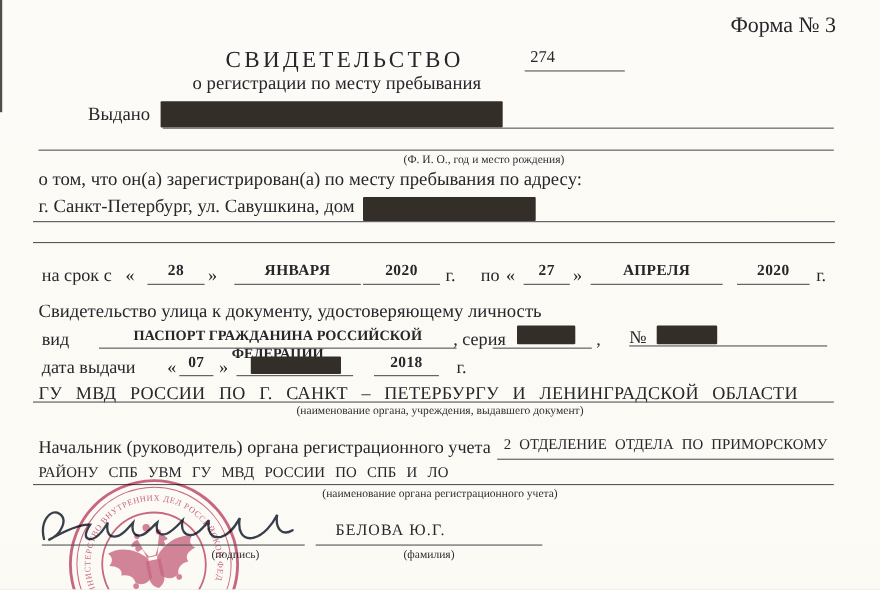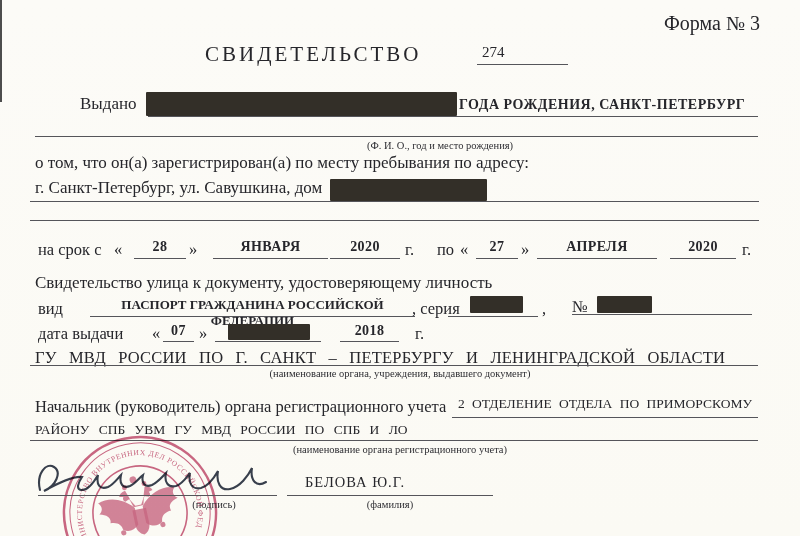--- a/index.html
+++ b/index.html
@@ -24,24 +24,24 @@
 </head>
 <body>
 
 <div class="page">
 
   <div class="edge" style="left:0;top:18;width:2px;height:102px"></div>
 
   <div class="t" style="right:40px;top:12px;font-size:20px">Форма № 3</div>
   <div class="t" style="left:205px;top:42px;font-size:21px;letter-spacing:3px">СВИДЕТЕЛЬСТВО</div>
   <div class="ucell" style="left:477px;top:44px;width:86px;height:20px;text-align:left;padding-left:5px;font-size:15px">274</div>
+  <div class="t" style="left:175px;top:66px;width:250px;text-align:center;font-size:17px">о регистрации по месту пребывания</div>
 
   <div class="t body17" style="left:80px;top:94px">Выдано</div>
   <div class="redact" style="left:146px;top:92px;width:311px;height:24px"></div>
-  <div class="t" style="left:459px;top:97px;font-size:14px;font-weight:bold;letter-spacing:0.5px">ГОДА РОЖДЕНИЯ, САНКТ-ПЕТЕРБУРГ</div>
   <div class="line" style="left:148px;top:116px;width:610px"></div>
   <div class="line" style="left:35px;top:136px;width:723px"></div>
   <div class="t cap" style="left:290px;top:140px;width:300px">(Ф. И. О., год и место рождения)</div>
 
   <div class="t body17" style="left:35px;top:153px">о том, что он(а) зарегистрирован(а) по месту пребывания по адресу:</div>
   <div class="t body17" style="left:35px;top:178px">г. Санкт-Петербург, ул. Савушкина, дом</div>
   <div class="redact" style="left:330px;top:179px;width:157px;height:22px"></div>
   <div class="line" style="left:30px;top:201px;width:729px"></div>
   <div class="line" style="left:30px;top:220px;width:729px"></div>
 

